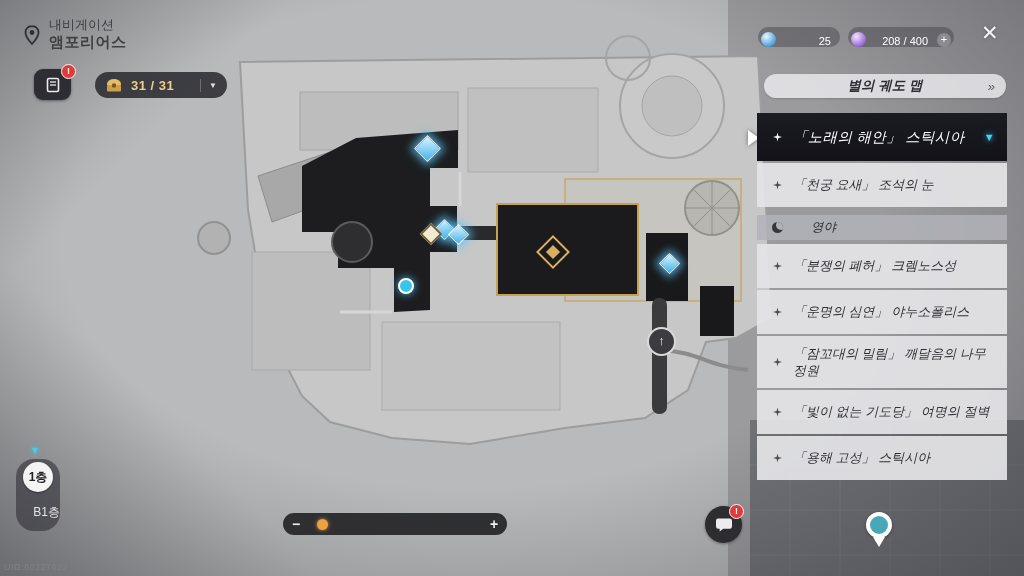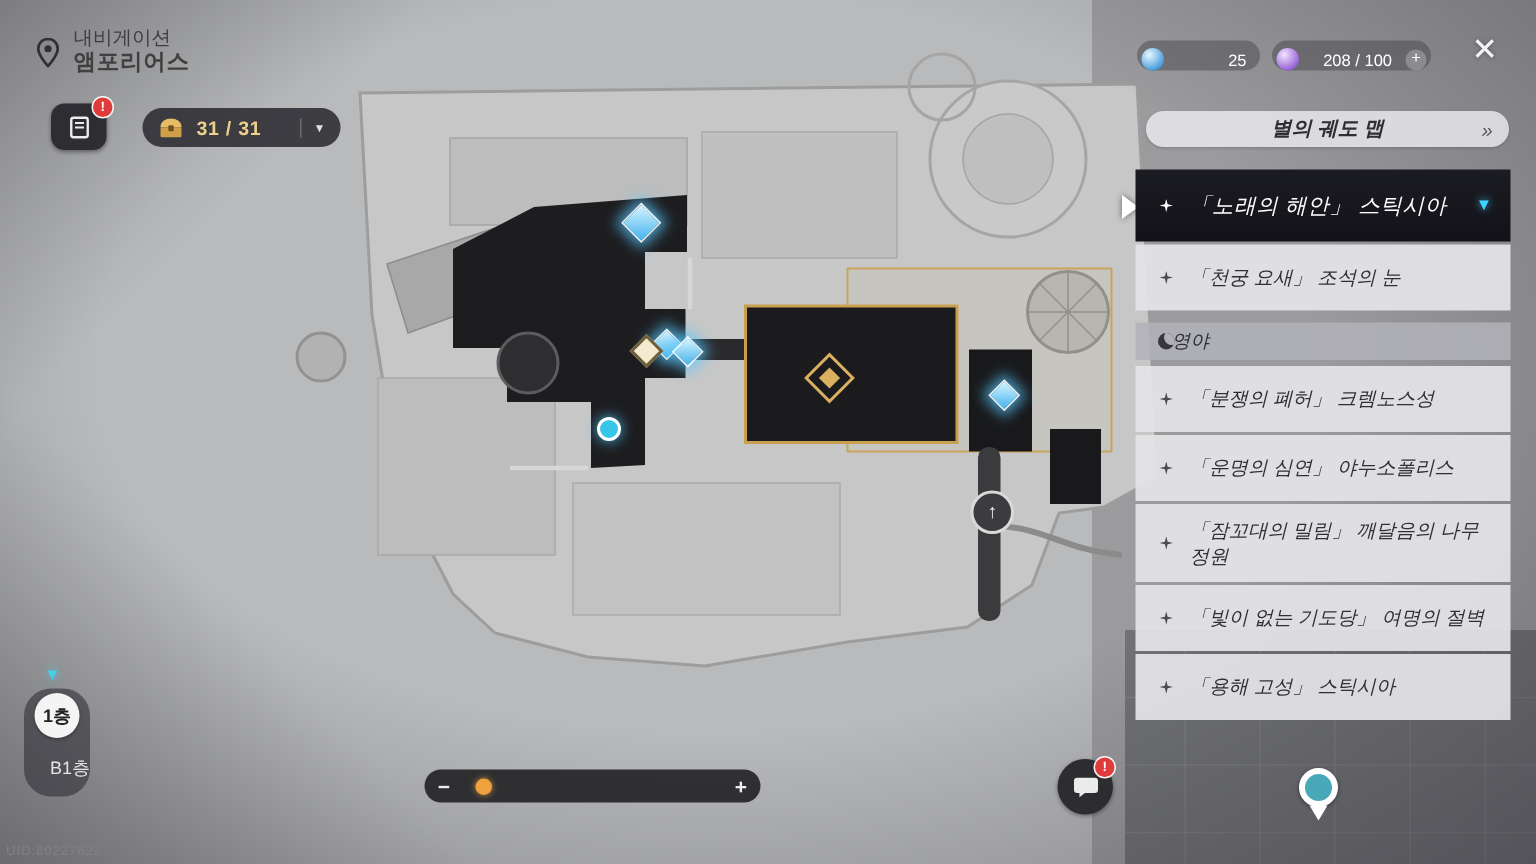--- a/index.html
+++ b/index.html
@@ -72,21 +72,21 @@
         font-size:13px;color:#2f2f36;}
   .row .star{position:absolute;left:16px;top:50%;margin-top:-4.5px;width:9px;height:9px;
         background:#4b4b52;
         clip-path:polygon(50% 0,60% 40%,100% 50%,60% 60%,50% 100%,40% 60%,0 50%,40% 40%);}
   .row.selected{height:48px;background:linear-gradient(180deg,#1b1b22,#121218);color:#fff;
         font-size:14.5px;letter-spacing:.3px;}
   .row.selected .star{background:#fff;}
   .sel-chev{position:absolute;right:12px;color:#3fd4ff;font-size:11px;
         text-shadow:0 0 6px rgba(70,210,255,.9);}
   .row.section{height:25px;background:rgba(178,178,184,.85);font-size:12.5px;color:#2e2e35;
-        padding-left:24px;margin-top:8px;margin-bottom:4px;}
+        padding-left:54px;margin-top:8px;margin-bottom:4px;}
   .moon{position:absolute;left:15px;top:50%;margin-top:-5.5px;width:11px;height:11px;
         border-radius:50%;background:#36363c;overflow:hidden;}
   .moon::after{content:'';position:absolute;left:4px;top:-2px;width:10px;height:10px;
         border-radius:50%;background:#b2b2b6;}
   .row.twoline{height:52px;line-height:1.3;padding-top:2px;}
   .sel-cursor{position:absolute;left:-9px;top:130px;width:0;height:0;
         border-top:8px solid transparent;border-bottom:8px solid transparent;
         border-left:11px solid #fff;filter:drop-shadow(0 0 2px rgba(0,0,0,.5));}
   .row-pin{position:absolute;left:866px;top:512px;width:18px;height:18px;border-radius:50%;
         background:#49a8b8;border:4px solid #fff;box-shadow:0 1px 3px rgba(0,0,0,.4);z-index:5;}
@@ -194,21 +194,21 @@
       <span class="nav-loc">앰포리어스</span>
     </div>
   </div>
 
   <div class="pill" style="left:758px;top:27px;width:82px;">
     <span class="orb blue"></span>
     <span class="val">25</span>
   </div>
   <div class="pill" style="left:848px;top:27px;width:106px;">
     <span class="orb purple"></span>
-    <span class="val">208 / 100</span>
+    <span class="val">208 / 400</span>
     <span class="plus-bubble">+</span>
   </div>
   <div class="abs close-x">✕</div>
 
   <div class="abs journal-btn">
     <svg width="16" height="16" viewBox="0 0 16 16">
       <rect x="2.5" y="1.5" width="11" height="13" rx="1.5" fill="none" stroke="#ececec" stroke-width="1.6"></rect>
       <line x1="5" y1="5" x2="11" y2="5" stroke="#ececec" stroke-width="1.3"></line>
       <line x1="5" y1="8" x2="11" y2="8" stroke="#ececec" stroke-width="1.3"></line>
     </svg>

